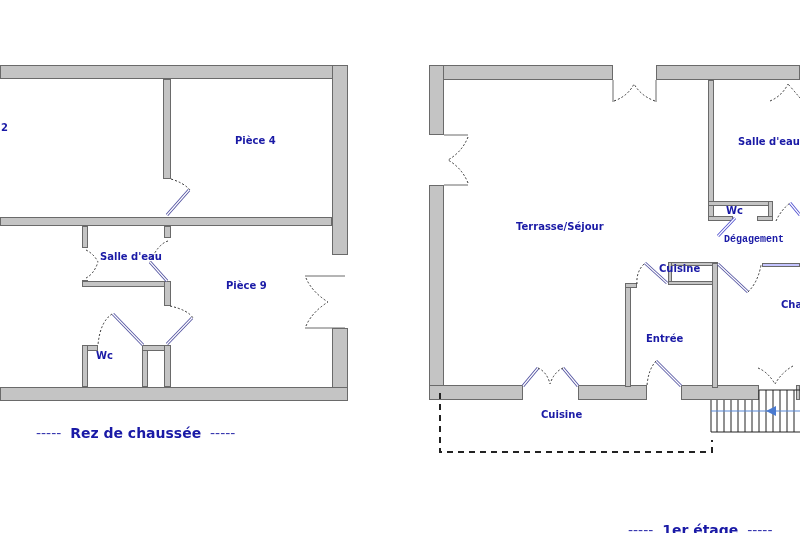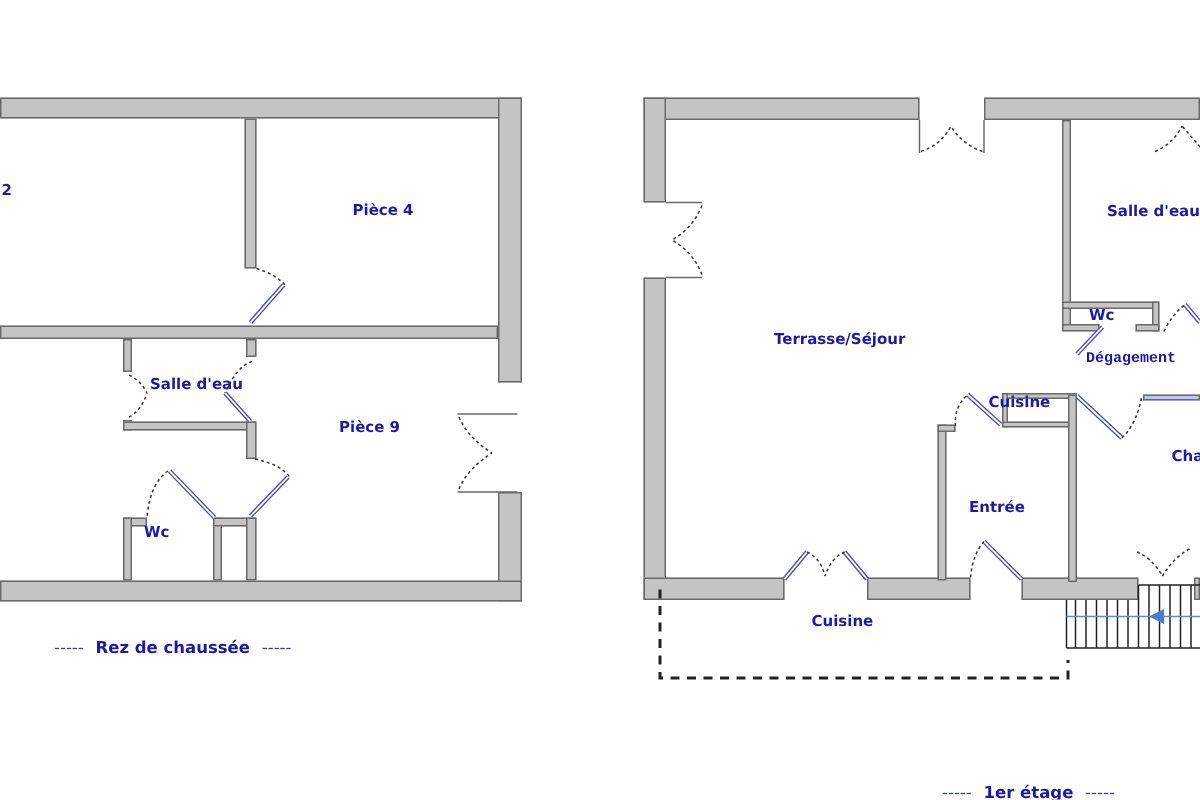--- a/index.html
+++ b/index.html
@@ -1,20 +1,20 @@
 <!DOCTYPE html>
 <html><head>
 <meta charset="utf-8">
 <style>
   html,body{margin:0;padding:0;background:#ffffff;}
   body{width:800px;height:533px;position:relative;overflow:hidden;font-family:"DejaVu Sans","Liberation Sans",sans-serif;}
   .plan{position:absolute;left:0;top:0;width:800px;height:533px;}
   .wall{position:absolute;background:#c4c4c4;border:1px solid #6a6a6a;box-sizing:border-box;}
   .label{position:absolute;color:#1a1aa6;font-weight:bold;font-size:10px;white-space:nowrap;line-height:12px;}
-  .caption{position:absolute;color:#1a1aa6;font-weight:bold;font-size:11px;white-space:nowrap;}
+  .caption{position:absolute;color:#1a1aa6;font-weight:bold;font-size:14px;white-space:nowrap;}
   .caption .dash{color:#3a3ab0;font-weight:normal;letter-spacing:0px;}
   svg{position:absolute;left:0;top:0;overflow:visible;}
 </style>
 </head>
 <body>
 
 <div class="plan">
 
   <div>
 

